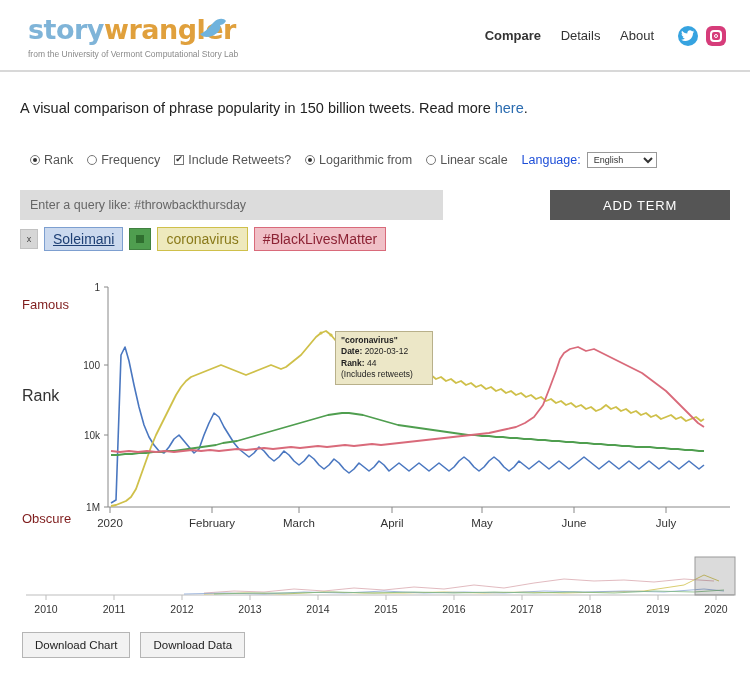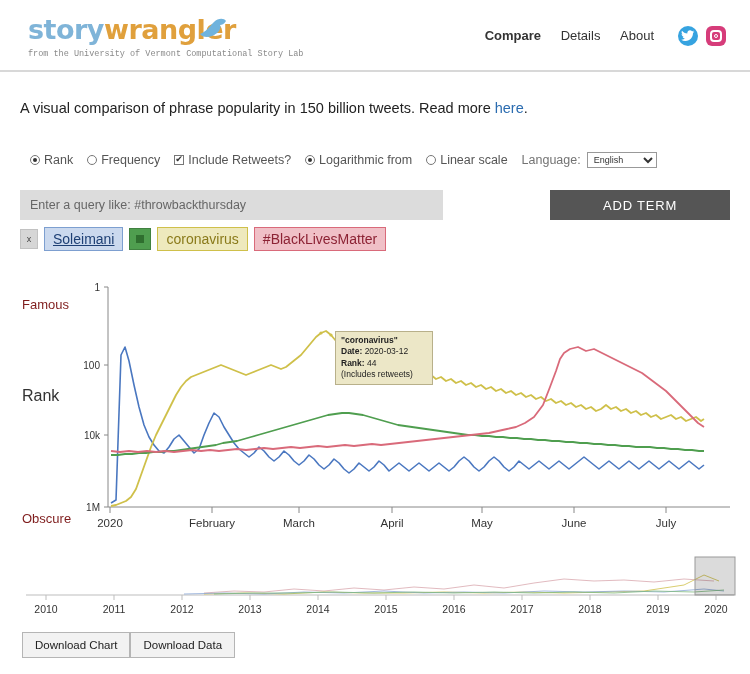--- a/index.html
+++ b/index.html
@@ -20,21 +20,21 @@
   }
   .brand { position:absolute; left:28px; top:14px; }
   .brand-title {
     font-size:27px; font-weight:bold; letter-spacing:-0.5px;
     font-family:"DejaVu Sans", sans-serif;
   }
   .brand-story { color:#7fb4d8; }
   .brand-wrangler { color:#e0a03c; }
   .brand-sub {
     font-size:8.5px; color:#8a8a8a; margin-top:4px;
-    font-family:Liberation Mono, monospace;
+    font-family:Liberation Sans, sans-serif;
   }
   .bird {
     position:absolute; left:198px; top:16px;
     width:30px; height:26px;
   }
   .nav {
     position:absolute; right:96px; top:28px;
     font-size:13px;
   }
   .nav a {
@@ -74,21 +74,21 @@
     width:4px; height:4px; background:#333; border-radius:50%;
   }
   .check {
     width:10px; height:10px; border:1px solid #777;
     display:inline-block; margin-right:4px; background:#fff; position:relative;
   }
   .check.on::after {
     content:"✔"; position:absolute; left:0px; top:-3px;
     font-size:9px; color:#333; line-height:12px;
   }
-  .lang-label { color:#737373; margin-right:6px; }
+  .lang-label { color:#1d4ed8; margin-right:6px; }
   .lang-select {
     font-size:9px; padding:1px 2px; height:16px; width:70px;
     border:1px solid #999; background:#fff; color:#333;
     font-family:"Liberation Sans", sans-serif;
   }
 
   
   .queryrow { position:absolute; left:20px; top:190px; width:710px; height:30px; }
   .query-input {
     width:423px; height:30px; border:none; background:#dcdcdc;
@@ -134,21 +134,21 @@
     background:#ece7c7; border:1px solid #b8b08a;
     font-size:8.5px; color:#222; padding:3px 5px; line-height:1.35;
   }
   .tooltip .t-title { font-weight:bold; }
   .tooltip .t-ital { }
 
   
   .brush { position:absolute; left:4px; top:555px; width:750px; height:65px; }
 
   
-  .footer { position:absolute; left:22px; top:632px; display:flex; gap:0; }
+  .footer { position:absolute; left:22px; top:632px; display:flex; gap:10px; }
   .btn {
     background:#f2f2f2; border:1px solid #b5b5b5; font-size:11.5px;
     padding:6px 12px; color:#222; cursor:pointer;
     font-family:"Liberation Sans", sans-serif;
   }
 </style>
 </head>
 <body>
 
 <div class="header">

